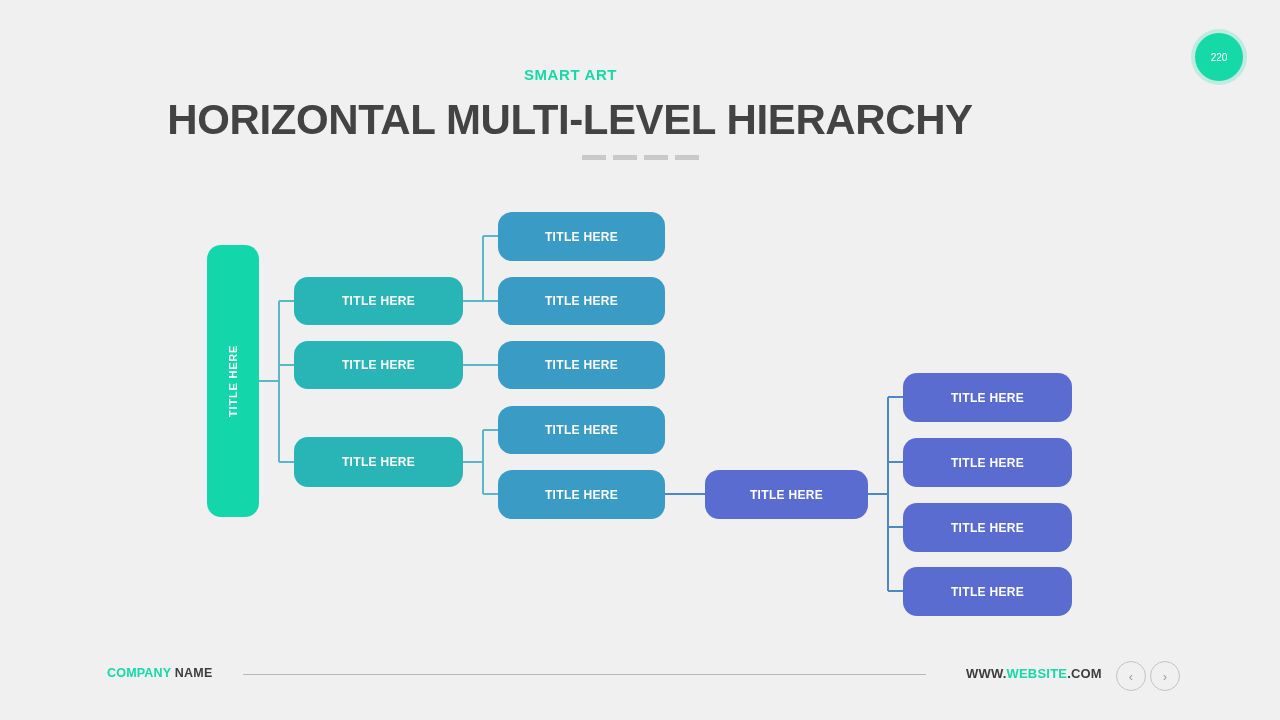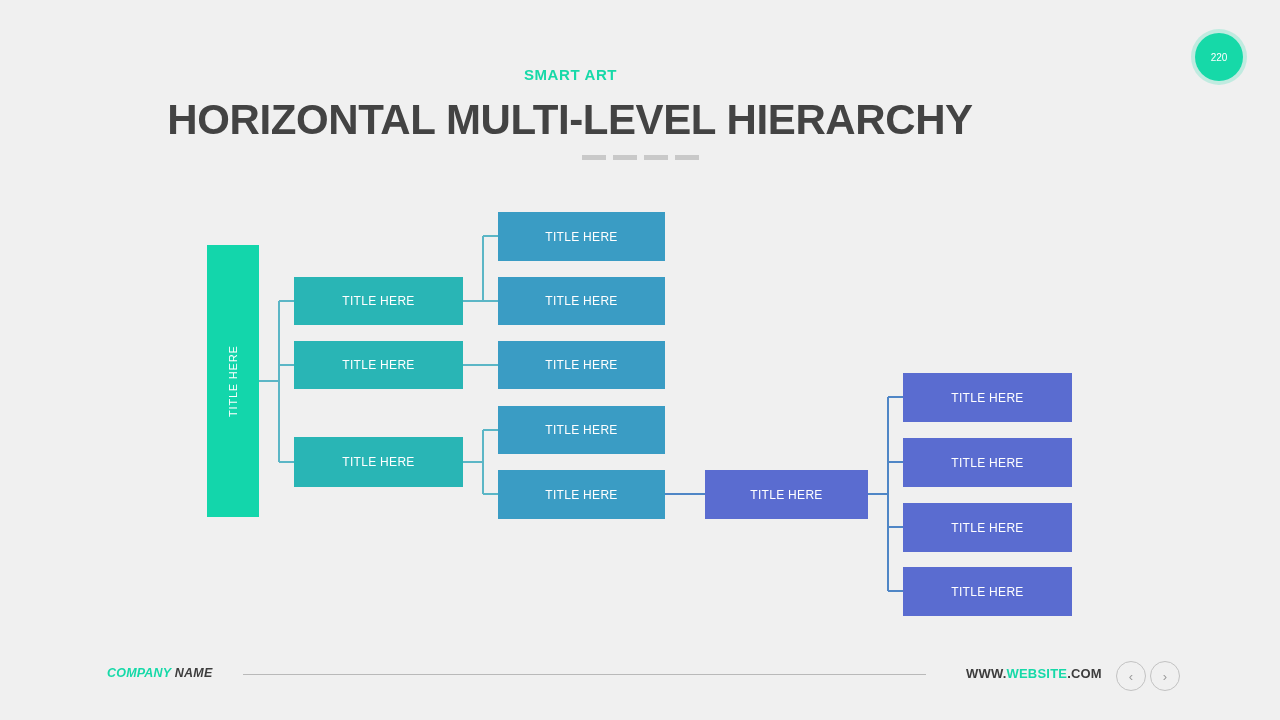--- a/index.html
+++ b/index.html
@@ -41,40 +41,40 @@
     display:flex;align-items:center;justify-content:center;
   }
 
   
   .canvas{position:absolute;left:0;top:0;width:1280px;height:720px;}
   .lines{position:absolute;left:0;top:0;}
 
   .node{
     position:absolute;
     display:flex;align-items:center;justify-content:center;
-    color:#ffffff;font-weight:normal;font-size:12px;
+    color:#ffffff;font-weight:bold;font-size:12px;
     letter-spacing:.3px;
     box-sizing:border-box;
+    border-radius:14px;
   }
   .node.root{
     background:#13d6ab;
     writing-mode:vertical-rl;
     transform:rotate(180deg);
     font-size:11px;letter-spacing:.8px;
   }
   .node.teal{background:#29b5b5;}
   .node.blue{background:#3a9cc4;}
   .node.purple{background:#5a6cd0;}
 
   
   .footer-left{
     position:absolute;left:107px;top:666px;
     font-size:12.5px;font-weight:bold;letter-spacing:.2px;
     color:#3d3d3d;
-    font-style:italic;
   }
   .footer-left .accent{color:#16d9a8;}
   .footer-rule{
     position:absolute;left:243px;top:674px;width:683px;height:1px;
     background:#b9b9b9;
   }
   .footer-right{
     position:absolute;left:966px;top:666px;
     font-size:13px;font-weight:bold;letter-spacing:.2px;
     color:#3d3d3d;

